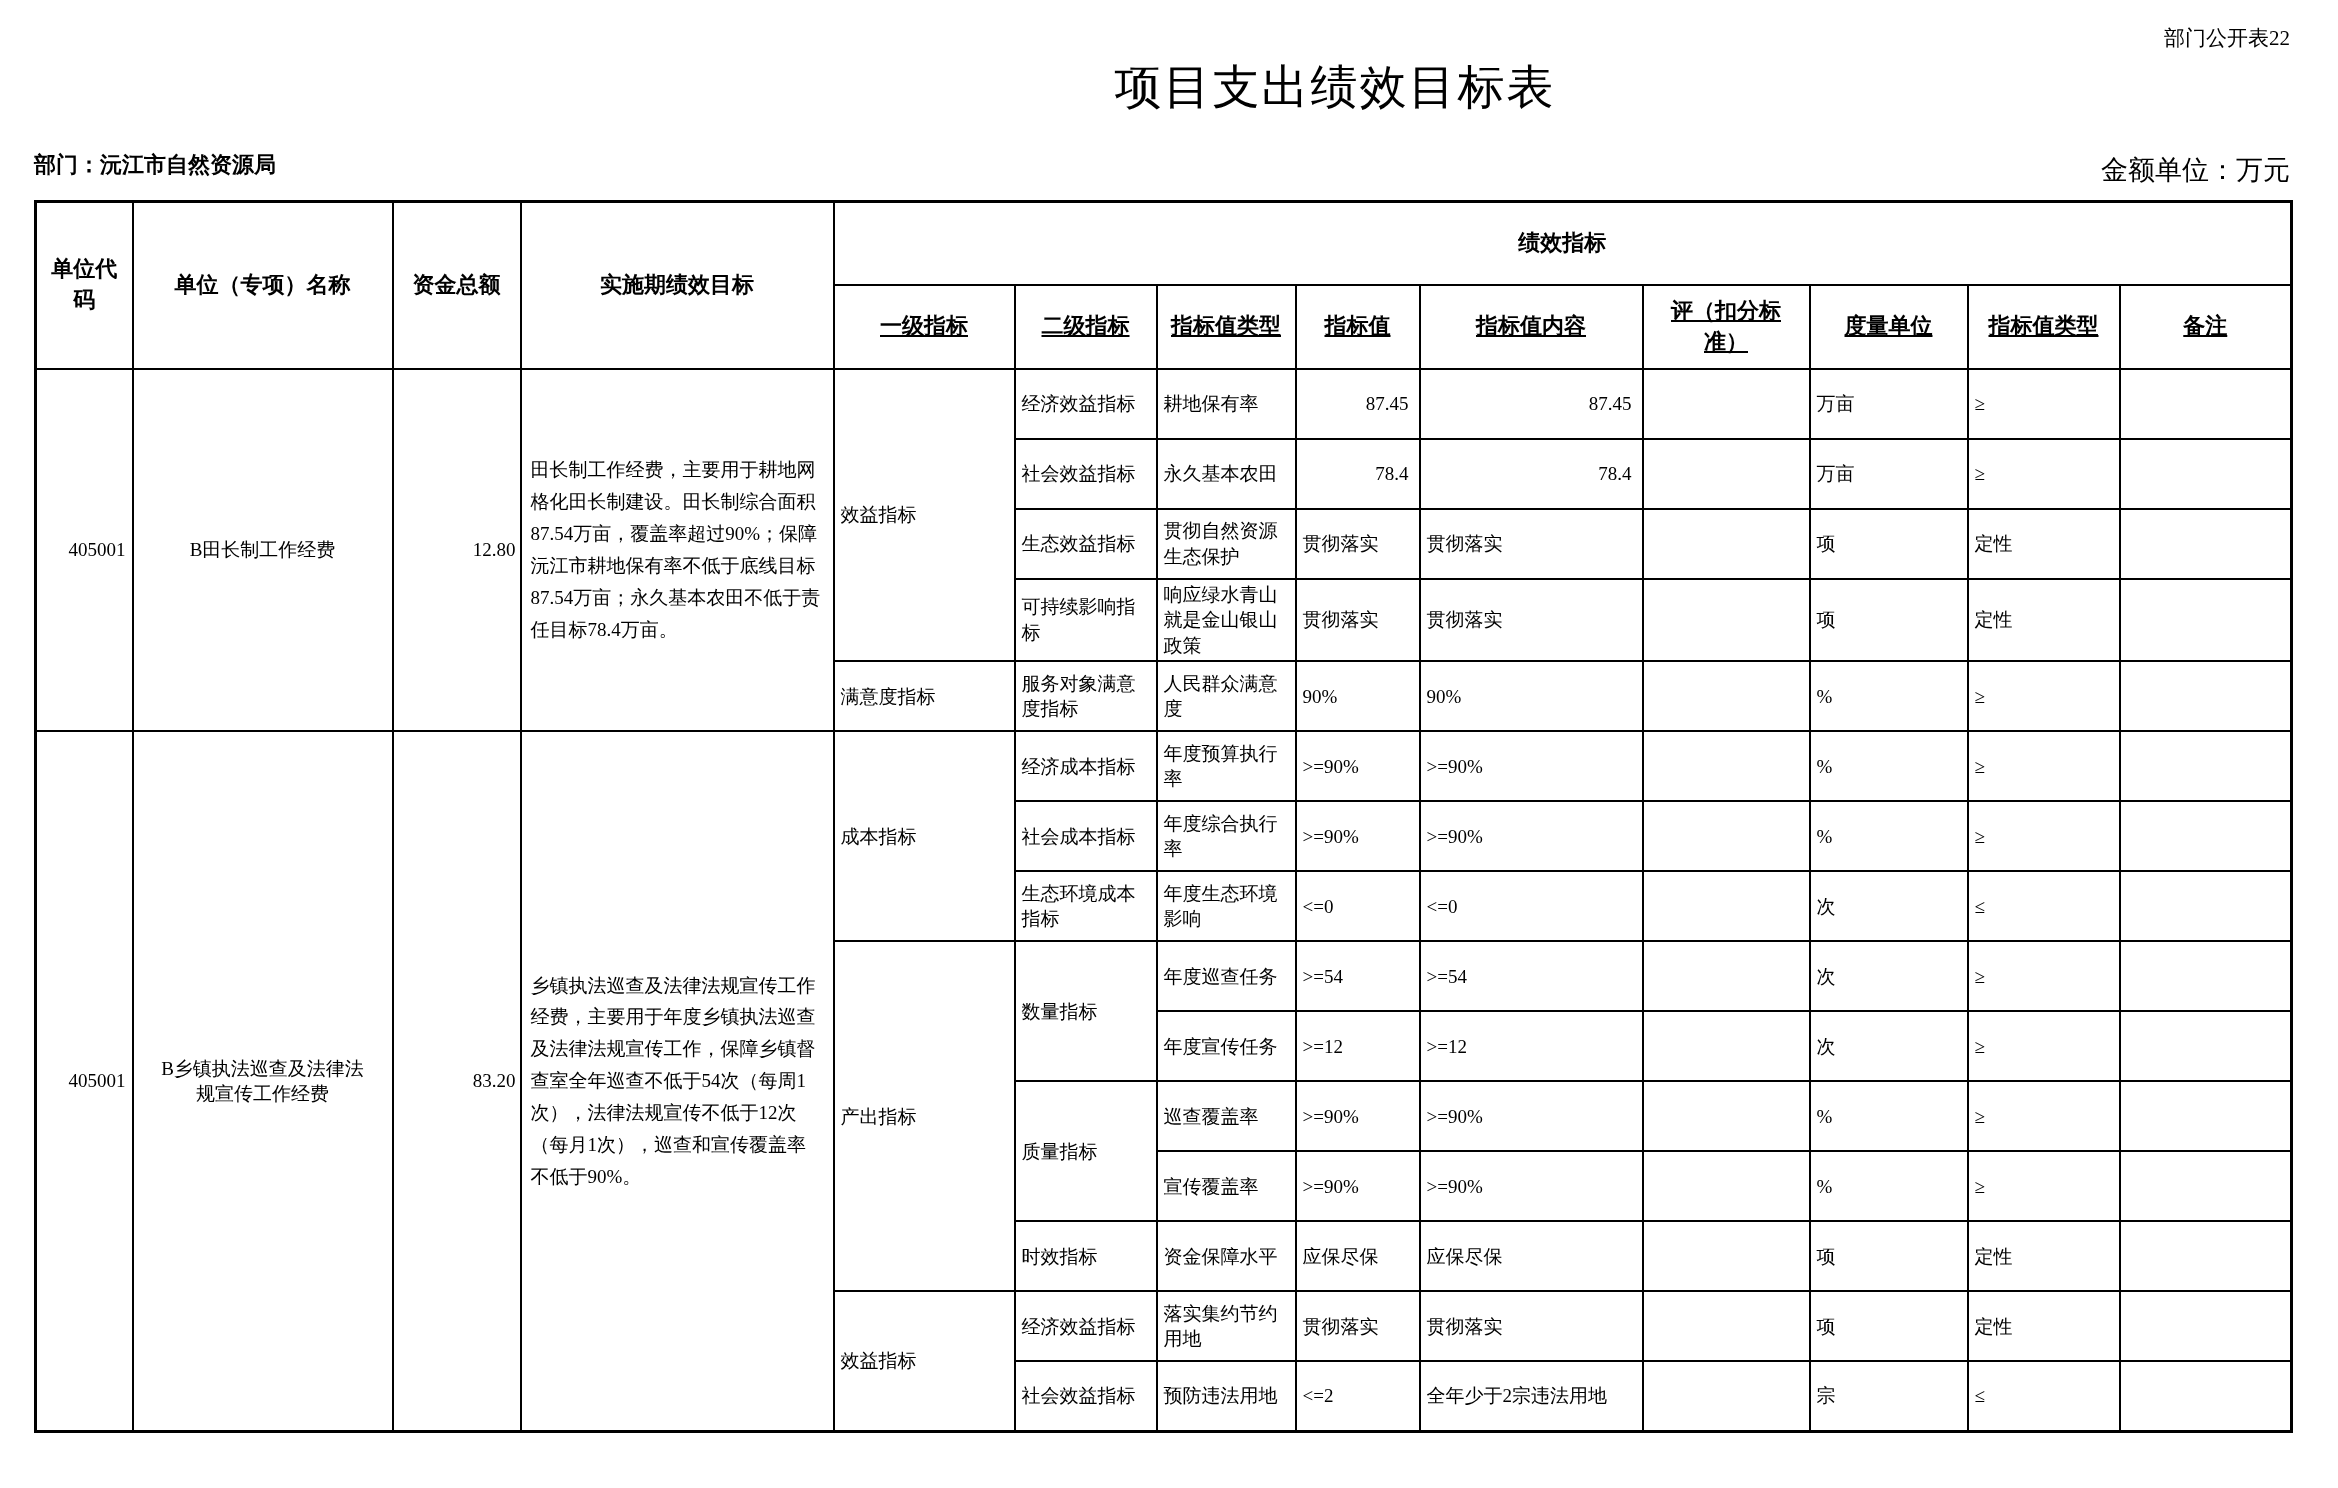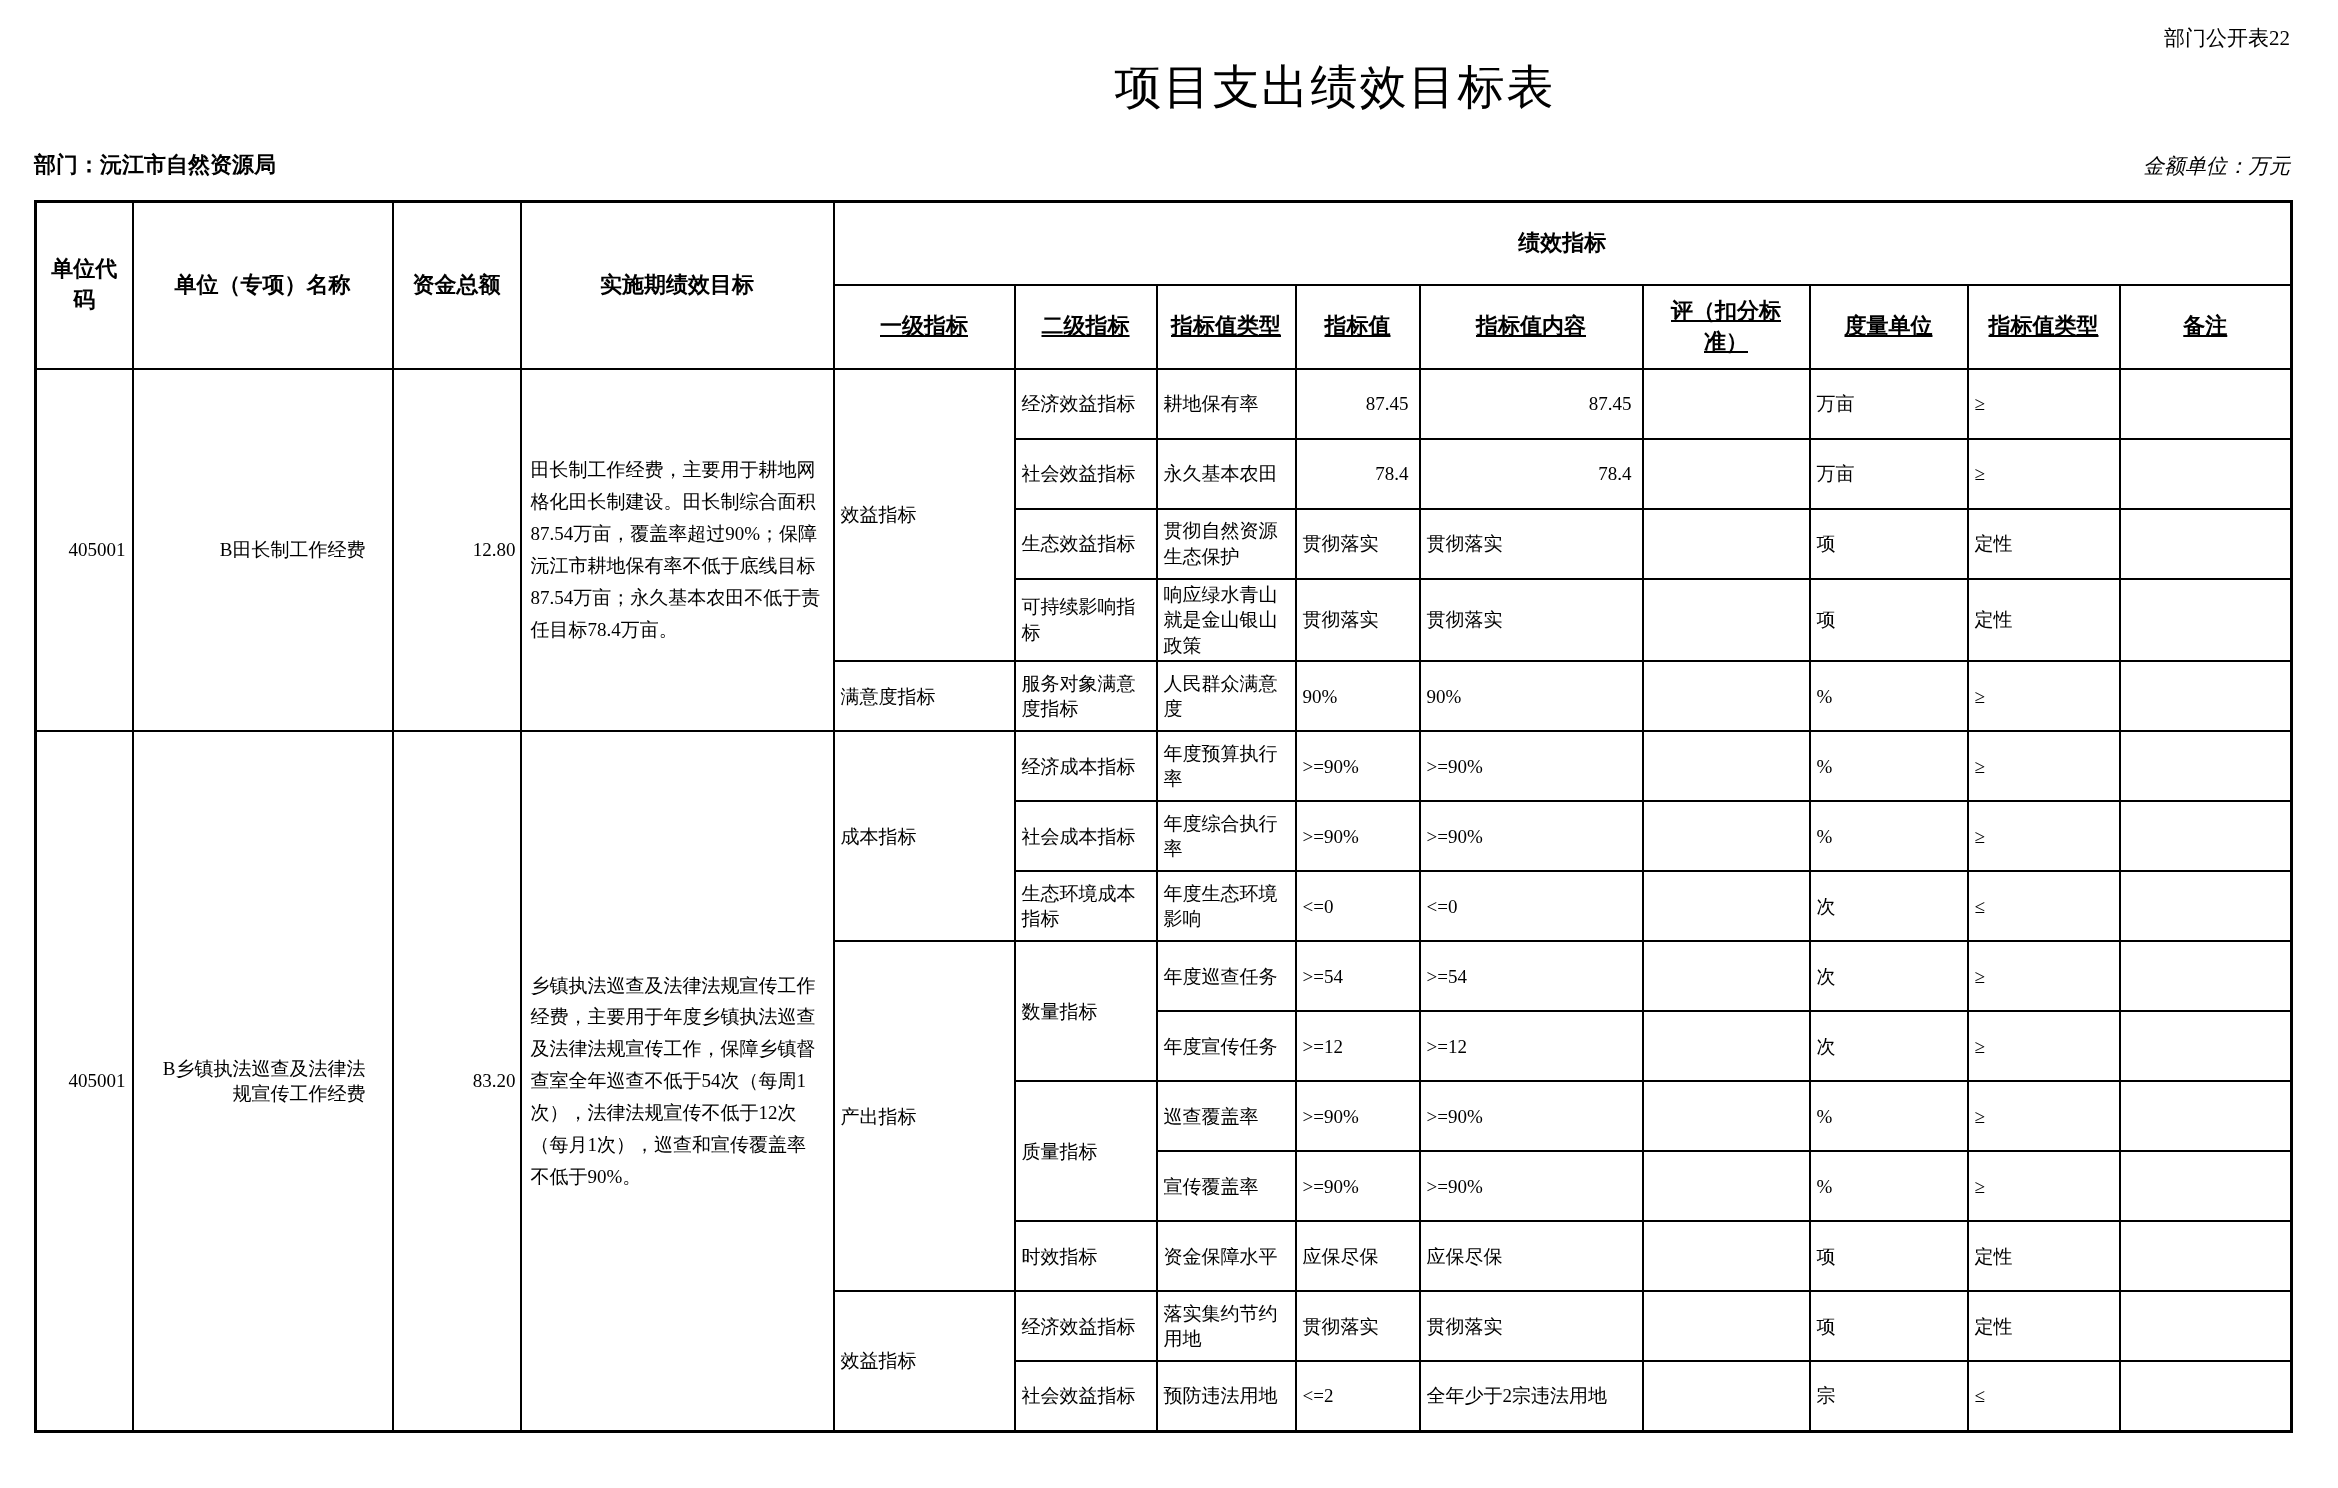--- a/index.html
+++ b/index.html
@@ -4,35 +4,35 @@
 <style>
   html,body{margin:0;padding:0;}
   body{
     width:2338px;height:1488px;position:relative;background:#fff;
     font-family:"Liberation Serif","DejaVu Serif",serif;color:#000;
   }
   .corner{position:absolute;top:24px;right:48px;font-size:21px;}
   .title{position:absolute;top:56px;left:1335px;transform:translateX(-50%);
          font-size:47px;font-weight:normal;letter-spacing:2px;white-space:nowrap;}
   .dept{position:absolute;top:150px;left:34px;font-size:22px;font-weight:bold;}
-  .unitnote{position:absolute;top:152px;right:48px;font-size:21px;font-style:italic;}
+  .unitnote{position:absolute;top:152px;right:48px;font-size:27px;}
   table.perf{
     position:absolute;top:200px;left:34px;
     border-collapse:collapse;table-layout:fixed;width:2256px;
     border:3px solid #000;
   }
   .perf th,.perf td{
     border:2px solid #000;overflow:hidden;word-wrap:break-word;
     vertical-align:middle;padding:2px 6px;
   }
   .perf th{font-weight:bold;text-align:center;font-size:22px;padding:2px 8px;line-height:1.4;}
   .perf td{font-size:19px;line-height:1.35;}
   .hr1{height:83px;} .hr2{height:84px;text-decoration:underline;}
   .dr{height:70px;}
-  .al-l{text-align:left;} .al-r{text-align:right;} .al-c{text-align:right;}
+  .al-l{text-align:left;} .al-r{text-align:right;} .al-c{text-align:center;}
   td.goal{font-size:19px;line-height:1.68;padding:0 9px;}
   td[data-name="unit-name-cell"]{padding:2px 26px;}
   td[data-name="fund-total-cell"]{padding-right:4px;}
   td[data-name="indicator-value-cell"].al-r,
   td[data-name="indicator-value-content-cell"].al-r{padding-right:10px;}
 </style>
 </head>
 <body data-name="page">
 
 <div class="corner" data-name="form-number-label">部门公开表22</div>

